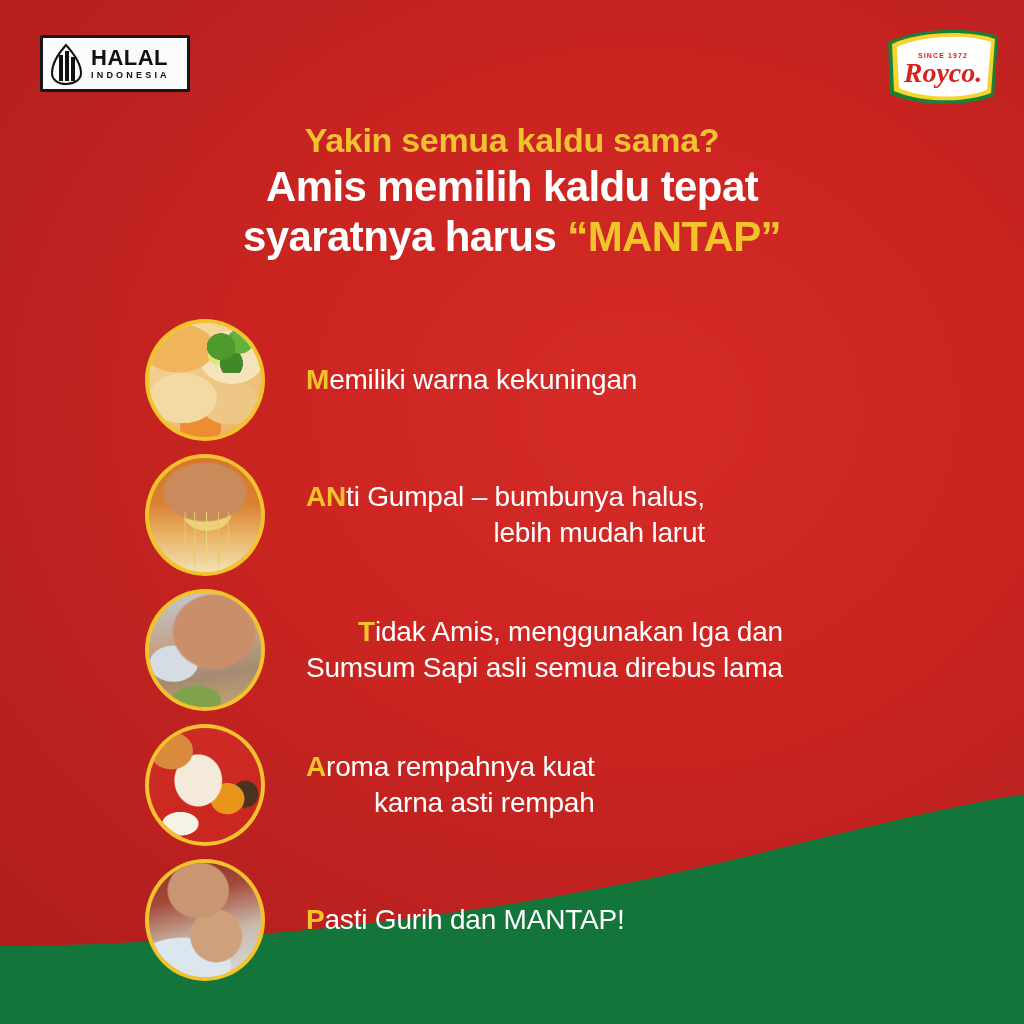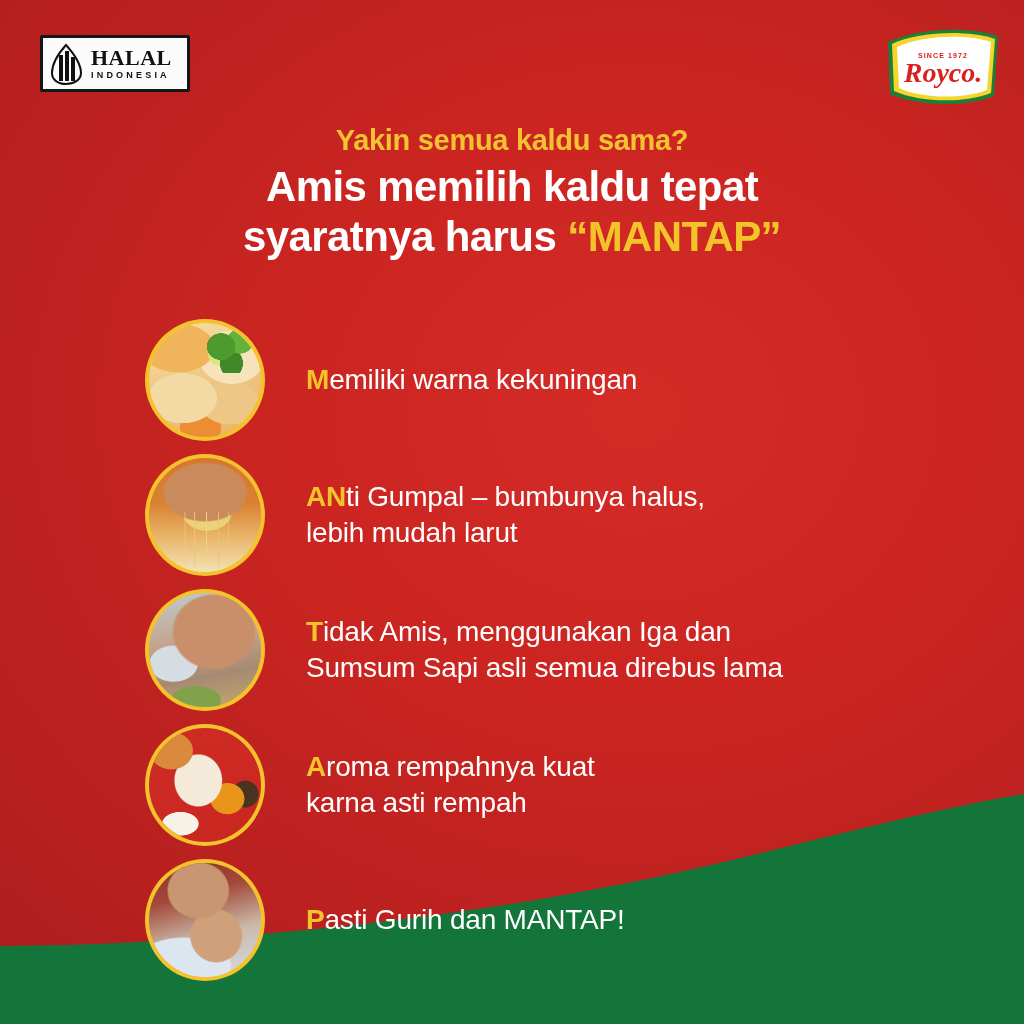--- a/index.html
+++ b/index.html
@@ -40,21 +40,21 @@
     padding:5px 7px;
     z-index:5;
   }
   .halal-mark { width:34px; height:42px; flex:0 0 34px; }
   .halal-words {
     display:flex; flex-direction:column;
     justify-content:center;
     margin-left:7px;
   }
   .halal-main {
-    font-family:Liberation Serif, serif;
+    font-family:Liberation Sans, sans-serif;
     font-weight:bold; font-size:22px; line-height:22px;
     color:#111; letter-spacing:0.5px;
   }
   .halal-sub {
     font-family:"Liberation Sans", sans-serif;
     font-weight:bold; font-size:9px; line-height:12px;
     color:#111; letter-spacing:3.2px;
   }
 
   
@@ -67,21 +67,21 @@
   .royco-logo svg { display:block; width:100%; height:100%; }
 
   
   .headline {
     position:absolute;
     left:0; right:0; top:118px;
     text-align:center;
     z-index:4;
   }
   .kicker {
-    font-size:29px;
+    font-size:34px;
     font-weight:600;
     color:#F2C230;
     letter-spacing:-0.3px;
     line-height:44px;
   }
   .title-line {
     font-size:42px;
     font-weight:bold;
     color:#FFFFFF;
     line-height:50px;
@@ -98,20 +98,21 @@
   .features {
     position:absolute;
     left:145px; top:312px;
     width:840px;
     z-index:4;
   }
   .feature {
     display:flex;
     align-items:center;
     height:135px;
+    text-align:right;
   }
   .thumb {
     position:relative;
     flex:0 0 120px;
     width:120px; height:122px;
     border-radius:50%;
     border:4px solid #F4C22B;
     overflow:hidden;
     background:#E8B34C;
   }

